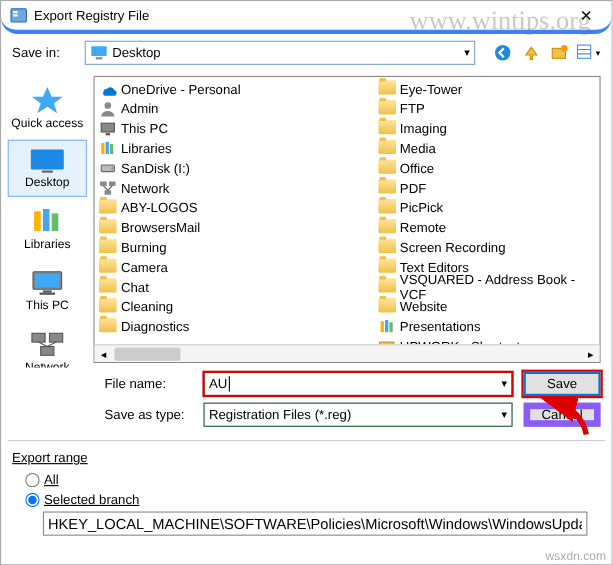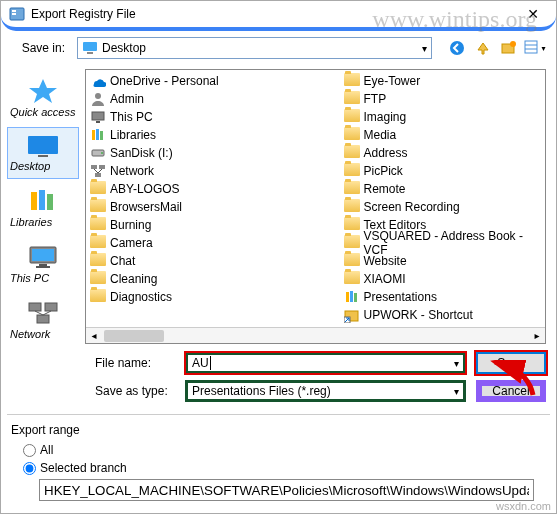--- a/index.html
+++ b/index.html
@@ -5,55 +5,55 @@
   * { box-sizing: border-box; margin: 0; padding: 0; }
   body { font-family: "Segoe UI", Tahoma, sans-serif; font-size: 12px; background: #f0f0f0; width: 557px; height: 514px; overflow: hidden; position: relative; }
   .window { width: 557px; height: 514px; background: #fff; border: 1px solid #aaa; display: flex; flex-direction: column; }
   .titlebar { height: 30px; display: flex; align-items: center; padding: 0 8px; border-bottom: 4px solid #3b82f6; border-radius: 15px; }
   .titlebar-icon { width: 16px; height: 16px; margin-right: 6px; }
   .titlebar-title { flex: 1; font-size: 12px; }
   .titlebar-close { width: 30px; text-align: center; font-size: 14px; cursor: pointer; }
   .watermark { position: absolute; top: 6px; right: 20px; font-size: 24px; font-family: Georgia, serif; color: rgba(120,120,120,0.4); z-index: 100; pointer-events: none; }
   .watermark2 { position: absolute; bottom: 2px; right: 6px; font-size: 11px; color: rgba(0,0,0,0.35); z-index: 100; pointer-events: none; }
   .toolbar-row { display: flex; align-items: center; padding: 6px 10px; gap: 6px; }
-  .savein-label { width: 60px; text-align: right; padding-right: 6px; }
+  .savein-label { width: 60px; padding-right: 6px; }
   .savein-combo { flex: 1; height: 22px; border: 1px solid #7a9fca; background: #fff; display: flex; align-items: center; padding: 0 4px; position: relative; }
   .savein-combo .combo-icon { width: 16px; height: 16px; margin-right: 4px; }
   .savein-combo .combo-text { flex: 1; }
   .savein-combo .combo-arrow { font-size: 10px; }
   .toolbar-icons { display: flex; gap: 4px; padding-left: 8px; }
   .toolbar-icons .tbtn { width: 22px; height: 22px; display: flex; align-items: center; justify-content: center; cursor: pointer; }
   .main-area { flex: 1; display: flex; overflow: hidden; }
   .places { width: 84px; display: flex; flex-direction: column; align-items: center; padding-top: 6px; gap: 2px; }
-  .place { width: 72px; padding: 6px 2px; text-align: left; border: 1px solid transparent; cursor: pointer; font-style: italic; }
+  .place { width: 72px; padding: 6px 2px; text-align: center; border: 1px solid transparent; cursor: pointer; }
   .place.selected { background: #e5f1fb; border: 1px solid #7eb4ff; }
   .place svg { display: block; margin: 0 auto 2px auto; }
   .place-label { font-size: 11px; }
   .filelist { flex: 1; border: 1px solid #888; margin: 4px 10px 4px 0; background: #fff; display: flex; flex-direction: column; }
   .file-cols { flex: 1; display: flex; overflow: hidden; gap: 48px; }
   .col { flex: 1; padding: 2px 0; }
   .item { display: flex; align-items: center; height: 18px; padding: 0 4px; gap: 4px; cursor: pointer; }
   .item .ficon { width: 16px; height: 16px; flex-shrink: 0; }
   .folder-shape { width: 16px; height: 13px; background: linear-gradient(#ffe49c,#f0c14b); border-radius: 1px; position: relative; }
   .folder-shape::before { content:""; position:absolute; top:-2px; left:1px; width:6px; height:3px; background:#f0c14b; border-radius:1px 1px 0 0; }
   .hscroll { height: 16px; border-top: 1px solid #ccc; background: #f5f5f5; display: flex; align-items: center; }
   .hscroll .arrow { width: 16px; text-align: center; font-size: 10px; cursor: pointer; }
   .hscroll .thumb { width: 60px; height: 12px; background: #ccc; border-radius: 2px; margin-left: 2px; }
   .fields { padding: 4px 10px 6px 94px; }
   .field-row { display: flex; align-items: center; margin-bottom: 6px; gap: 10px; }
   .field-label { width: 80px; }
-  .field-combo { flex: 1; height: 22px; border: 3px solid #14532d; background: #fff; display: flex; align-items: center; padding: 0 4px; }
+  .field-combo { flex: 1; height: 22px; border: 1px solid #14532d; background: #fff; display: flex; align-items: center; padding: 0 4px; }
   .field-combo.highlight { outline: 2px solid #d00; outline-offset: -1px; }
   .field-combo .combo-text { flex: 1; }
   .caret { border-left: 1px solid #000; height: 14px; margin-left: 1px; animation: blink 1s step-end infinite; }
   @keyframes blink { 50% { opacity:0 } }
   .btn { width: 70px; height: 22px; border: 6px solid #8b5cf6; background: #e1e1e1; cursor: pointer; display: flex; align-items: center; justify-content: center; }
   .btn.primary { border: 2px solid #0078d7; outline: 2px solid #d00; outline-offset: 0; }
   .separator { border-top: 1px solid #ccc; margin: 0 6px; }
-  .export-range { padding: 8px 10px 12px 10px; }
+  .export-range { padding: 8px 10px 26px 10px; text-decoration: underline; }
   .range-title { font-size: 12px; margin-bottom: 6px; }
   .radio-row { display: flex; align-items: center; gap: 4px; margin-left: 12px; margin-bottom: 4px; cursor: pointer; }
   .branch-input { margin-left: 28px; width: calc(100% - 40px); height: 22px; border: 1px solid #888; padding: 0 4px; background: #fff; }
   .arrow-annot { position: absolute; right: 14px; top: 360px; z-index: 200; pointer-events: none; }
 </style>
 </head>
 <body>
 
 <div class="window">
 
@@ -267,21 +267,27 @@
             <div class="item">
               <span class="ficon">
                 <div class="folder-shape"></div>
               </span>
               <span>Media</span>
             </div>
             <div class="item">
               <span class="ficon">
                 <div class="folder-shape"></div>
               </span>
-              <span>Address</span>
+              <span>Office</span>
+            </div>
+            <div class="item">
+              <span class="ficon">
+                <div class="folder-shape"></div>
+              </span>
+              <span>PDF</span>
             </div>
             <div class="item">
               <span class="ficon">
                 <div class="folder-shape"></div>
               </span>
               <span>PicPick</span>
             </div>
             <div class="item">
               <span class="ficon">
                 <div class="folder-shape"></div>
@@ -304,26 +310,20 @@
               <span class="ficon">
                 <div class="folder-shape"></div>
               </span>
               <span>VSQUARED - Address Book - VCF</span>
             </div>
             <div class="item">
               <span class="ficon">
                 <div class="folder-shape"></div>
               </span>
               <span>Website</span>
-            </div>
-            <div class="item">
-              <span class="ficon">
-                <div class="folder-shape"></div>
-              </span>
-              <span>XIAOMI</span>
             </div>
             <div class="item">
               <span class="ficon"><svg width="16" height="16" viewBox="0 0 16 16">
                   <rect x="2" y="3" width="3" height="10" fill="#ffb300"></rect>
                   <rect x="6" y="2" width="3" height="11" fill="#42a5f5"></rect>
                   <rect x="10" y="4" width="3" height="9" fill="#66bb6a"></rect>
                 </svg></span>
               <span>Presentations</span>
             </div>
             <div class="item">
@@ -352,21 +352,21 @@
         <div class="field-combo highlight" style="flex:1">
           <span class="combo-text"><span>AU</span><span class="caret"></span></span>
           <span style="font-size:10px">▾</span>
         </div>
       </div>
       <div class="btn primary">Save</div>
     </div>
     <div class="field-row">
       <div class="field-label">Save as type:</div>
       <div class="field-combo" style="flex:1">
-        <span class="combo-text">Presentations Files (*.reg)</span>
+        <span class="combo-text">Registration Files (*.reg)</span>
         <span style="font-size:10px">▾</span>
       </div>
       <div class="btn">Cancel</div>
     </div>
   </div>
 
   <div class="separator"></div>
 
   <div class="export-range">
     <div class="range-title">Export range</div>

